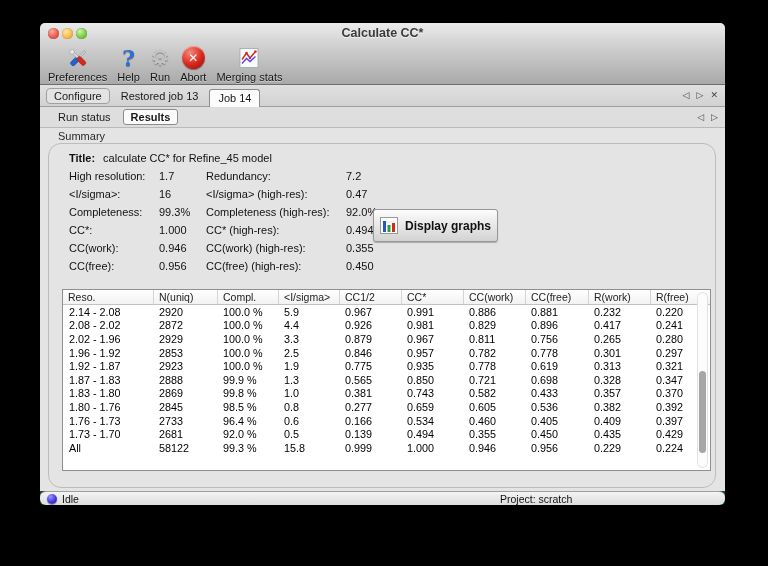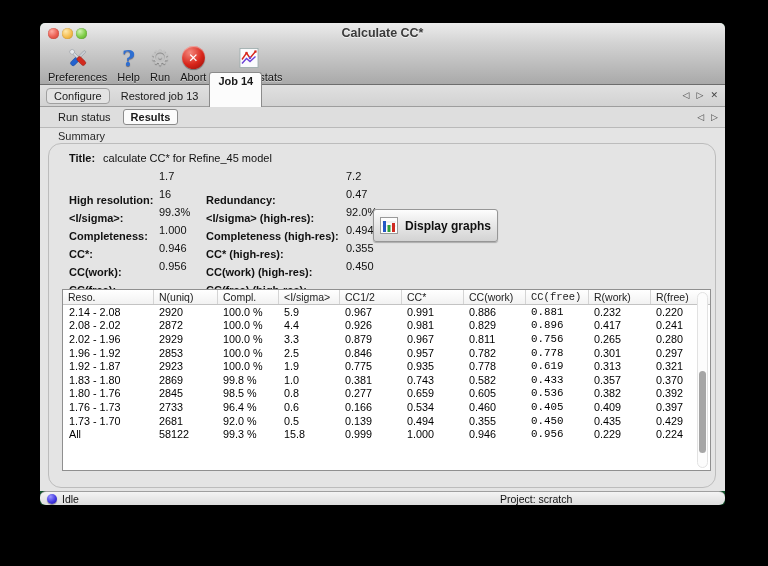--- a/index.html
+++ b/index.html
@@ -53,22 +53,22 @@
   .abort-ball span { color:#fff; font-size:12px; font-weight:bold; line-height:12px; }
   
   .tabbar {
     height:22px; flex:0 0 22px; background:linear-gradient(#e0e0e0,#d2d2d2);
     border-bottom:1px solid #9d9d9d;
     display:flex; align-items:center; padding-left:6px; position:relative;
   }
   .tab { font-size:11px; color:#1a1a1a; padding:2px 8px; margin-right:3px; white-space:nowrap; }
   .tab.outlined { border:1px solid #a0a0a0; border-radius:4px; background:#e3e3e3; padding:1px 7px; }
   .tab.active-tab {
-    font-weight:bold; background:#fcfcfc; border:1px solid #8b8b8b; border-bottom:none;
-    border-radius:3px 3px 0 0; align-self:flex-end; padding:2px 8px 20px; margin-bottom:-1px; z-index:2;
+    font-weight:normal; background:#fcfcfc; border:1px solid #8b8b8b; border-bottom:none;
+    border-radius:3px 3px 0 0; align-self:flex-end; padding:2px 8px 3px; margin-bottom:-1px; z-index:2;
   }
   .subtabbar {
     height:21px; flex:0 0 21px; background:#dedede; border-bottom:1px solid #b9b9b9;
     display:flex; align-items:center; padding-left:10px; position:relative;
   }
   .subtab { font-size:11px; color:#1a1a1a; padding:2px 8px; margin-right:4px; }
   .subtab.active-sub { font-weight:bold; border:1px solid #8b8b8b; border-radius:3px; background:#fbfbfb; padding:1px 7px; }
   .tabnav { position:absolute; right:7px; top:0; height:100%; display:flex; align-items:center; gap:7px; }
   .tabnav span { font-size:9px; color:#444; line-height:9px; cursor:default; }
   
@@ -78,21 +78,21 @@
     position:absolute; left:8px; right:9px; top:15px; bottom:3px;
     border:1px solid #bcbcbc; border-radius:13px;
   }
   .title-row { position:absolute; left:20px; top:8px; font-size:11px; color:#111; white-space:nowrap; }
   .title-row .tl { font-weight:bold; margin-right:8px; }
   .stats {
     position:absolute; left:20px; top:26px;
     display:grid; grid-template-columns:90px 47px 140px 70px; grid-auto-rows:18px;
     font-size:11px; color:#111; white-space:nowrap;
   }
-  .stats .sl { font-weight:bold;margin-top:24px; }
+  .stats .sl { font-weight:normal; }
   .btn-graphs {
     position:absolute; left:324px; top:65px; width:125px; height:33px;
     border:1px solid #969696; border-radius:3px;
     background:linear-gradient(#fdfdfd,#e9e9e9 45%,#d3d3d3);
     box-shadow:0 1px 1px rgba(0,0,0,.25);
     display:flex; align-items:center; justify-content:center; gap:7px;
     font-size:12px; font-weight:bold; color:#111; cursor:default;
   }
   
   .datatable {
@@ -108,21 +108,21 @@
   .tbody { position:absolute; left:0; right:13px; top:15px; bottom:0; }
   .tr { display:flex; height:13.6px; align-items:center; }
   .td { font-size:10.8px; color:#000; padding-left:6px; white-space:nowrap; overflow:hidden; }
   .thead .th:nth-child(1),  .tr .td:nth-child(1)  { width:90px; flex:0 0 90px; }
   .thead .th:nth-child(2),  .tr .td:nth-child(2)  { width:64px; flex:0 0 64px; }
   .thead .th:nth-child(3),  .tr .td:nth-child(3)  { width:61px; flex:0 0 61px; }
   .thead .th:nth-child(4),  .tr .td:nth-child(4)  { width:61px; flex:0 0 61px; }
   .thead .th:nth-child(5),  .tr .td:nth-child(5)  { width:62px; flex:0 0 62px; }
   .thead .th:nth-child(6),  .tr .td:nth-child(6)  { width:62px; flex:0 0 62px; }
   .thead .th:nth-child(7),  .tr .td:nth-child(7)  { width:62px; flex:0 0 62px; }
-  .thead .th:nth-child(8),  .tr .td:nth-child(8)  { width:63px; flex:0 0 63px;font-family:Liberation Mono, monospace; }
+  .thead .th:nth-child(8),  .tr .td:nth-child(8)  { width:63px; flex:0 0 63px; }
   .thead .th:nth-child(9),  .tr .td:nth-child(9)  { width:62px; flex:0 0 62px; }
   .thead .th:nth-child(10), .tr .td:nth-child(10) { flex:1 1 auto; }
   .vscroll {
     position:absolute; top:2px; right:2px; bottom:2px; width:11px;
     background:#fcfcfc; border:1px solid #e2e2e2; border-radius:6px;
   }
   .vthumb { position:absolute; left:1px; right:1px; top:45%; height:47%; background:#a6a6a6; border-radius:5px; }
   
   .statusbar {
     height:14px; flex:0 0 14px; border-top:1px solid #9f9f9f;
@@ -337,20 +337,32 @@
               <div class="td">100.0 %</div>
               <div class="td">1.9</div>
               <div class="td">0.775</div>
               <div class="td">0.935</div>
               <div class="td">0.778</div>
               <div class="td">0.619</div>
               <div class="td">0.313</div>
               <div class="td">0.321</div>
             </div>
             <div class="tr">
+              <div class="td">1.87 - 1.83</div>
+              <div class="td">2888</div>
+              <div class="td">99.9 %</div>
+              <div class="td">1.3</div>
+              <div class="td">0.565</div>
+              <div class="td">0.850</div>
+              <div class="td">0.721</div>
+              <div class="td">0.698</div>
+              <div class="td">0.328</div>
+              <div class="td">0.347</div>
+            </div>
+            <div class="tr">
               <div class="td">1.83 - 1.80</div>
               <div class="td">2869</div>
               <div class="td">99.8 %</div>
               <div class="td">1.0</div>
               <div class="td">0.381</div>
               <div class="td">0.743</div>
               <div class="td">0.582</div>
               <div class="td">0.433</div>
               <div class="td">0.357</div>
               <div class="td">0.370</div>

